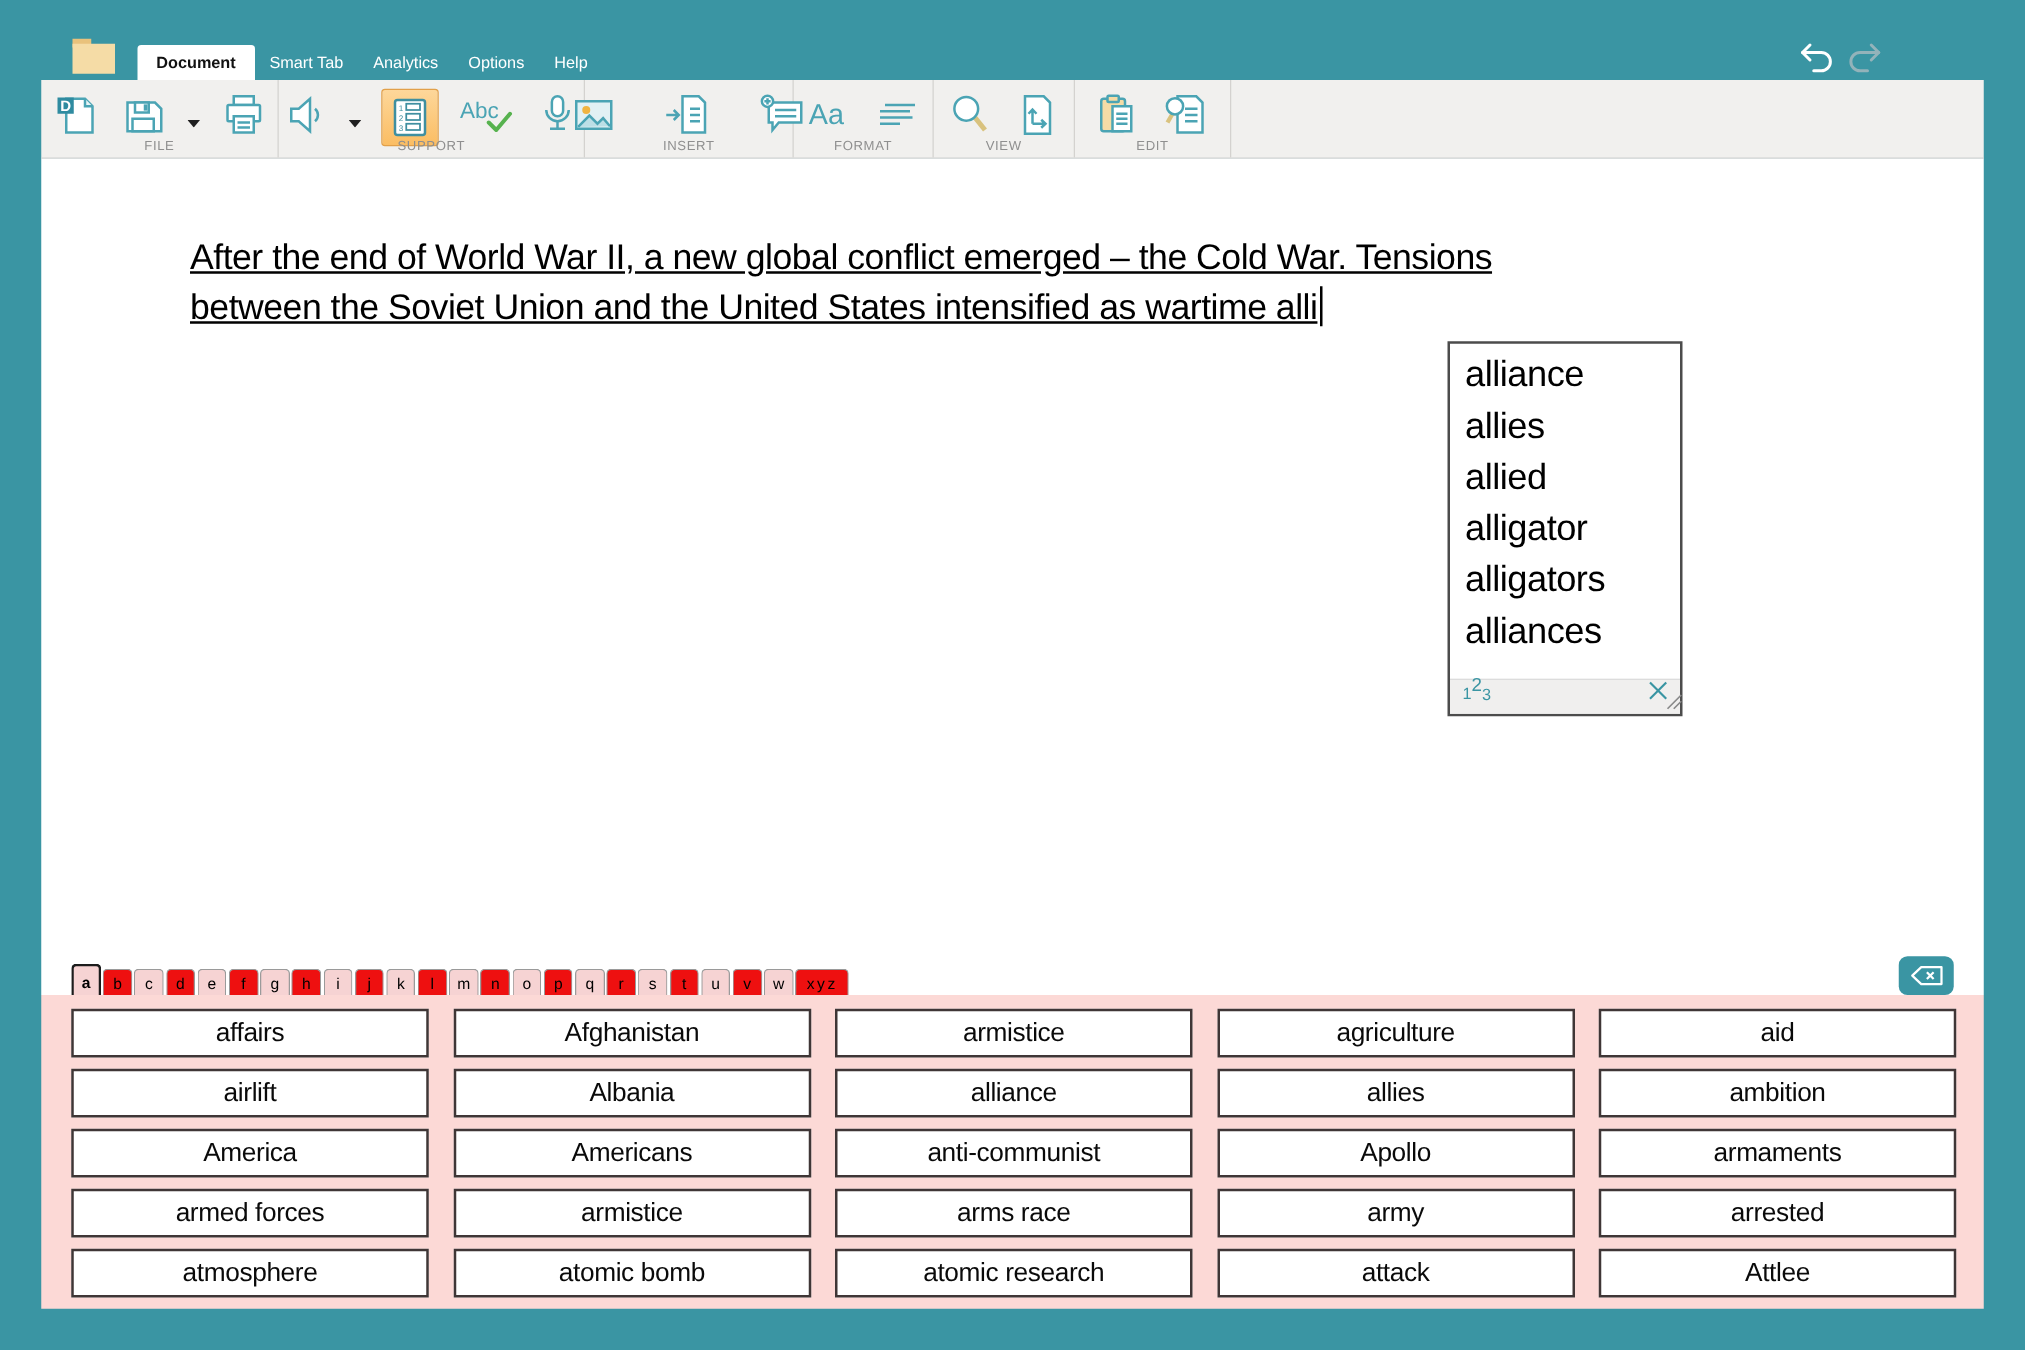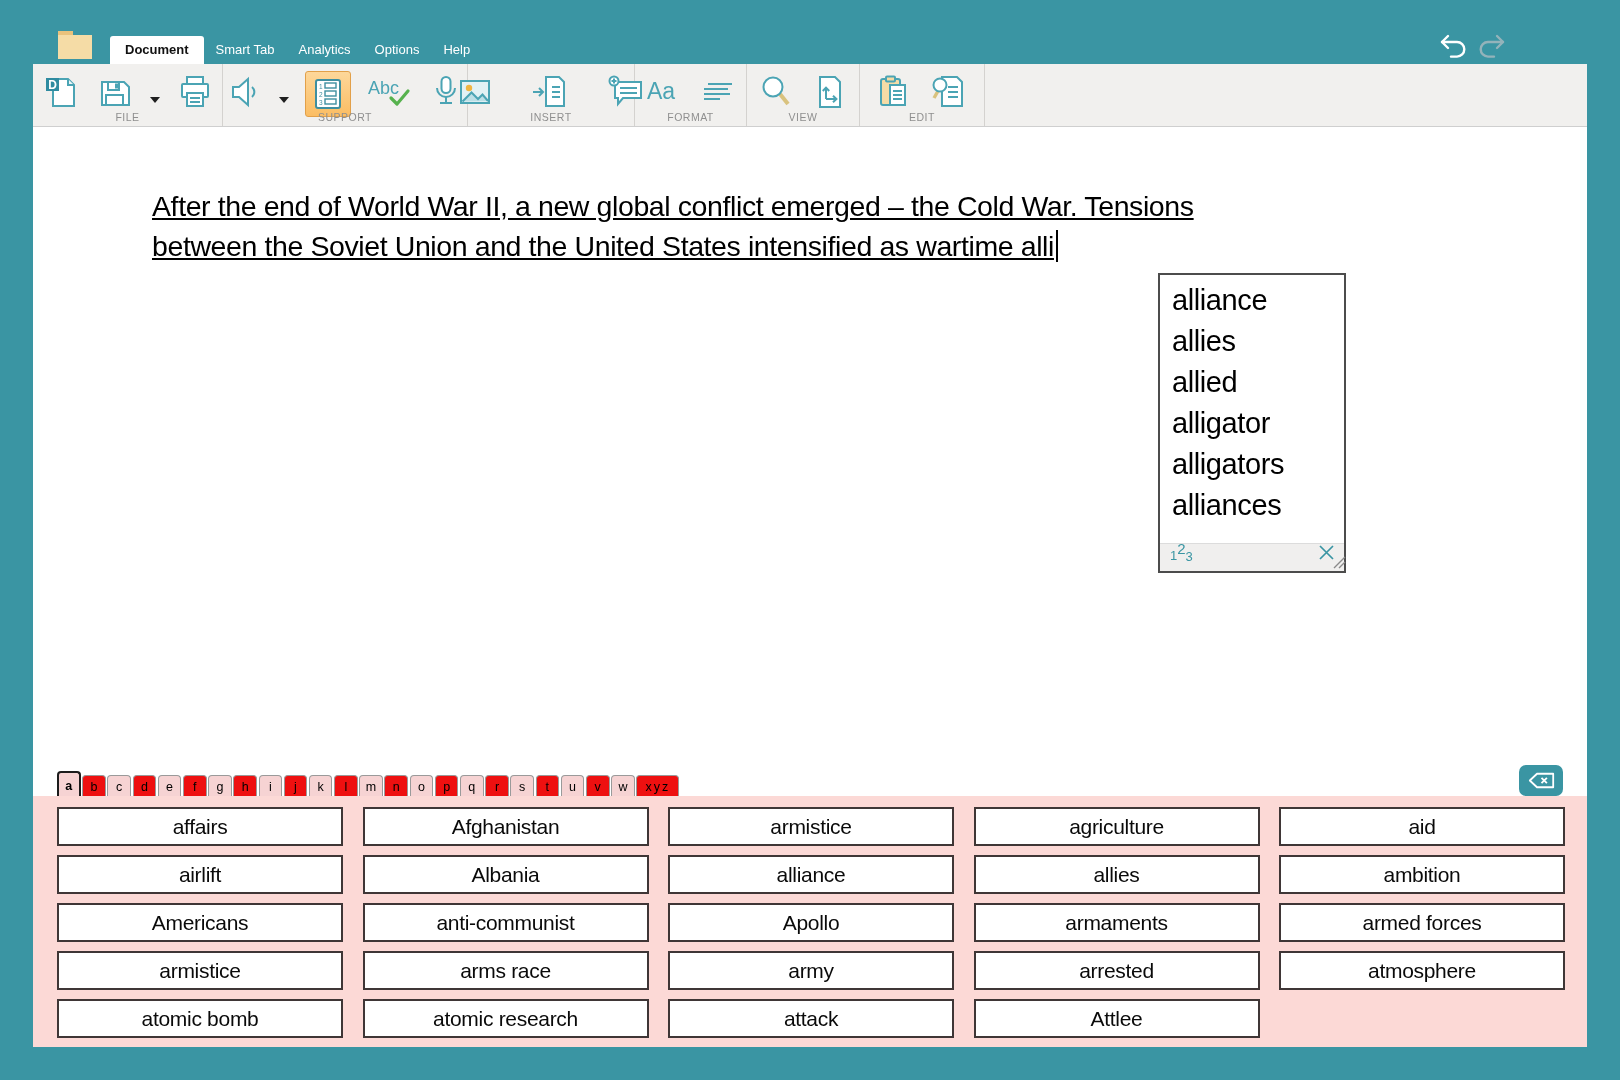--- a/index.html
+++ b/index.html
@@ -375,20 +375,21 @@
       <div class="word-button">affairs</div>
       <div class="word-button">Afghanistan</div>
       <div class="word-button">armistice</div>
       <div class="word-button">agriculture</div>
       <div class="word-button">aid</div>
       <div class="word-button">airlift</div>
       <div class="word-button">Albania</div>
       <div class="word-button">alliance</div>
       <div class="word-button">allies</div>
       <div class="word-button">ambition</div>
+      <div class="word-button">America</div>
       <div class="word-button">Americans</div>
       <div class="word-button">anti-communist</div>
       <div class="word-button">Apollo</div>
       <div class="word-button">armaments</div>
       <div class="word-button">armed forces</div>
       <div class="word-button">armistice</div>
       <div class="word-button">arms race</div>
       <div class="word-button">army</div>
       <div class="word-button">arrested</div>
       <div class="word-button">atmosphere</div>

